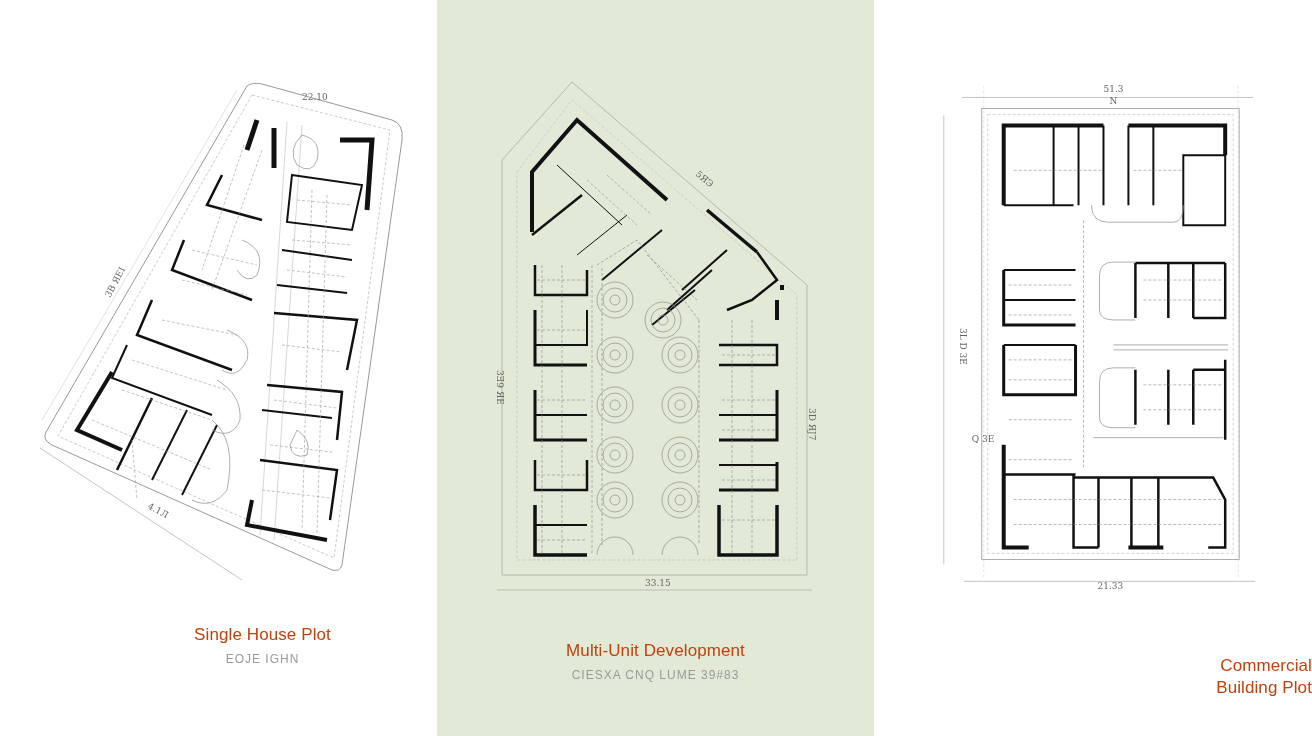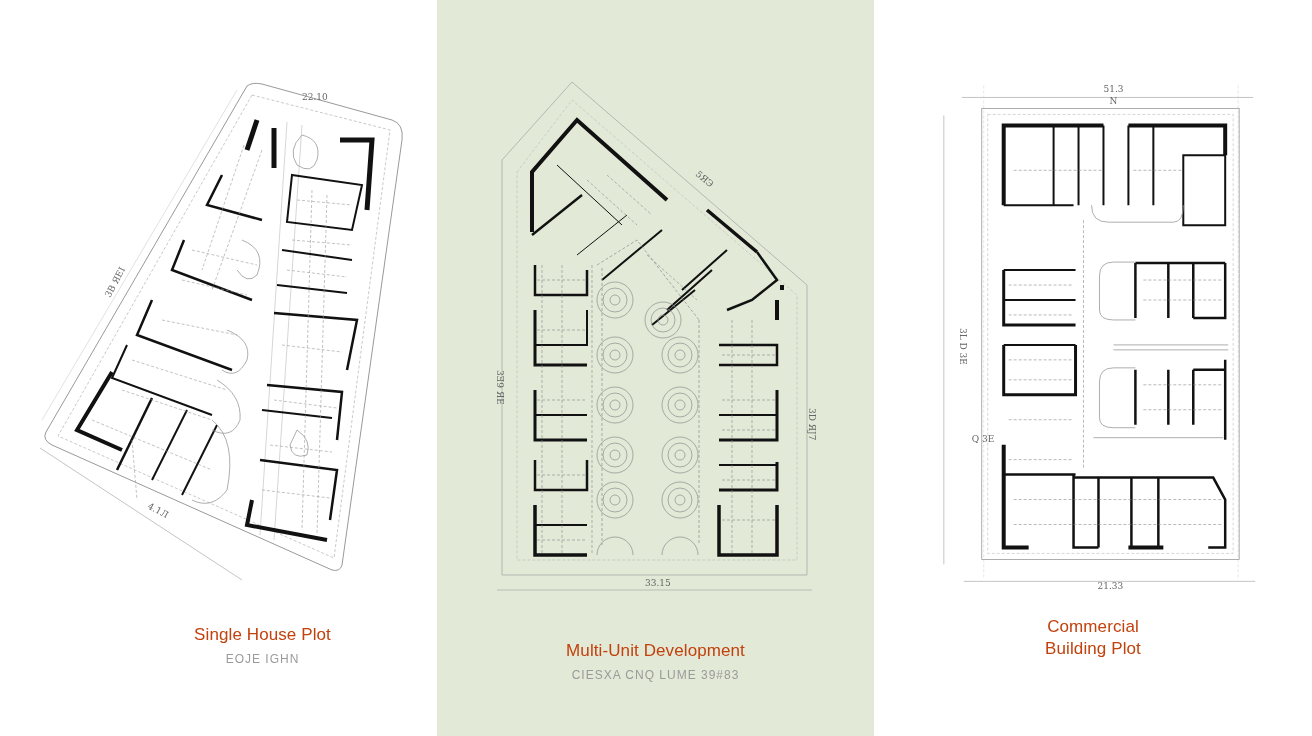--- a/index.html
+++ b/index.html
@@ -232,17 +232,17 @@
 
       <g stroke="#999" stroke-width="0.8" fill="none">
         <path d="M262 262 L240 262 Q226 262 226 276 L226 310 Q226 320 240 320 L262 320"></path>
         <path d="M262 368 L240 368 Q226 368 226 382 L226 418 Q226 428 240 428 L262 428"></path>
         <path d="M218 205 Q218 222 235 222 L300 222 Q310 222 310 205"></path>
         <path d="M220 438 L350 438"></path>
         <path d="M240 350 L355 350 M240 345 L355 345"></path>
       </g>
     </svg>
   </div>
-  <div class="caption" style="top: 616px;">
+  <div class="caption" style="top: 655px; text-align: right;">
     <div class="title">Commercial</div>
     <div class="title">Building Plot</div>
   </div>
 </div>
 
 </body></html>

